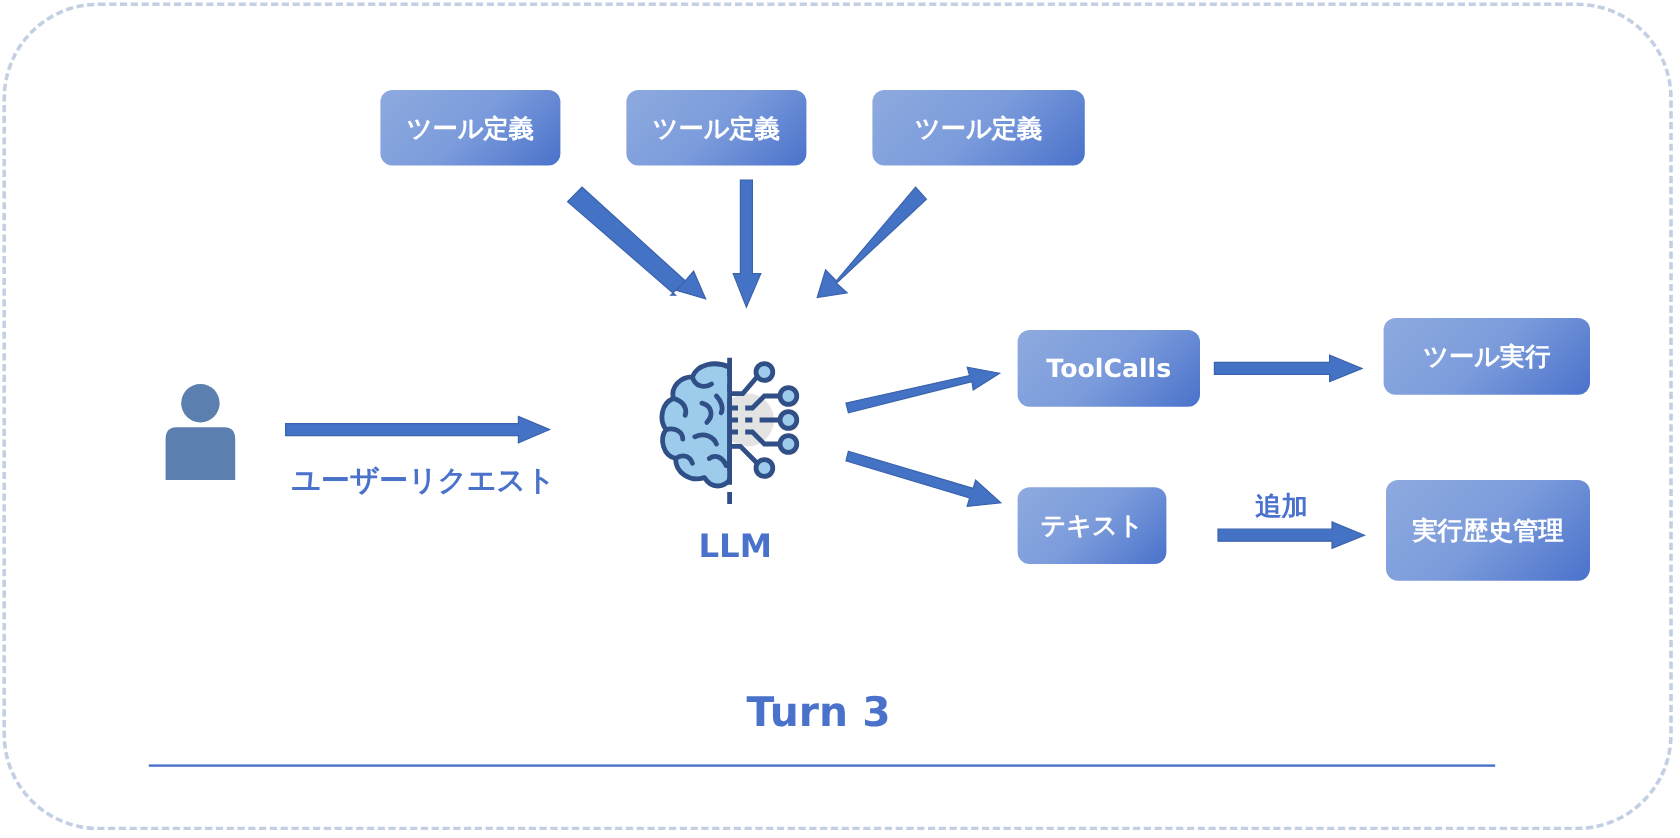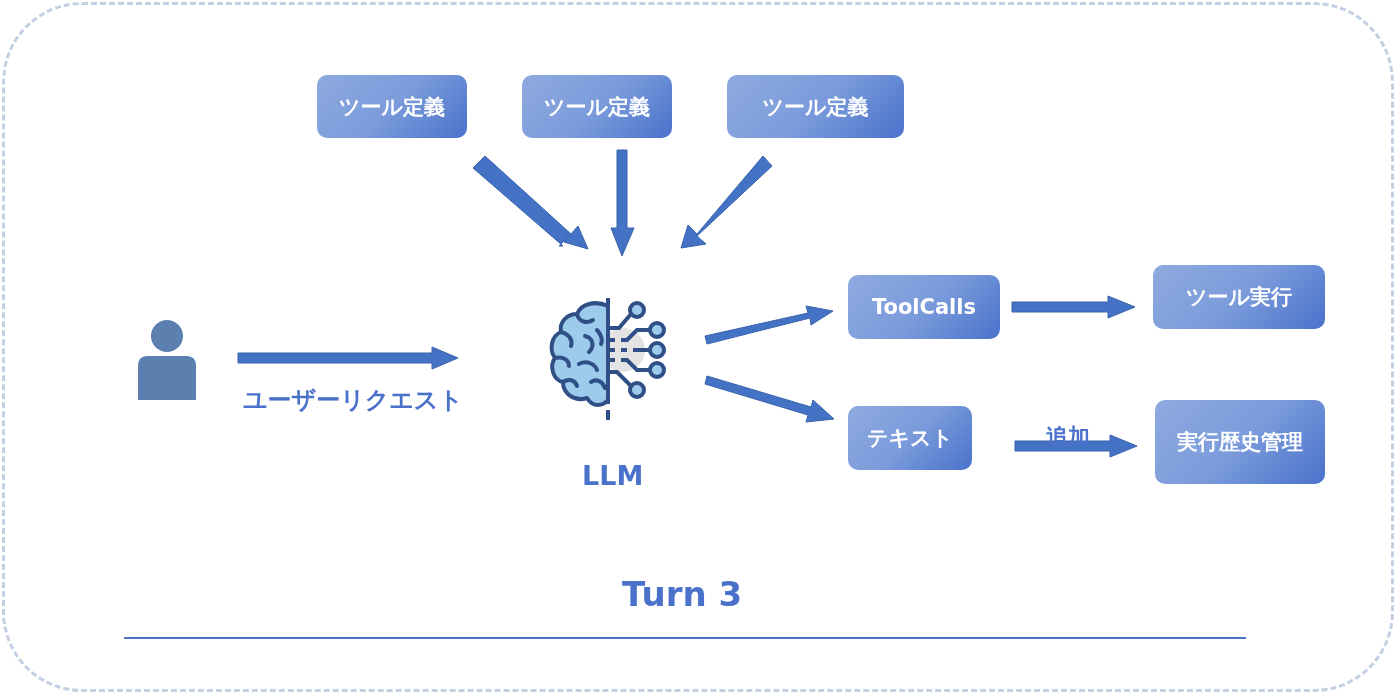--- a/index.html
+++ b/index.html
@@ -73,24 +73,24 @@
     <path d="M63 74 H72 L86 88"></path>
   </g>
   <g fill="#9ccbec" stroke="#2f4f86" stroke-width="4">
     <circle cx="92" cy="12" r="7"></circle>
     <circle cx="112" cy="32" r="7"></circle>
     <circle cx="112" cy="52" r="7"></circle>
     <circle cx="112" cy="72" r="7"></circle>
     <circle cx="92" cy="92" r="7"></circle>
   </g>
 </svg>
-<div class="label" style="left:582px;top:440px;font-size:27px;margin-top:20px;">LLM</div>
+<div class="label" style="left:582px;top:440px;font-size:27px;">LLM</div>
 
 <div class="box" style="left:848px;top:275px;width:152px;height:64px;text-align:right;">ToolCalls</div>
 <div class="box" style="left:848px;top:406px;width:124px;height:64px;">テキスト</div>
 
 <div class="box" style="left:1153px;top:265px;width:172px;height:64px;">ツール実行</div>
 <div class="box" style="left:1155px;top:400px;width:170px;height:84px;">実行歴史管理</div>
 
-<div class="label" style="left:1046px;top:407px;font-size:22px;margin-top:15px;">追加</div>
+<div class="label" style="left:1046px;top:407px;font-size:22px;">追加</div>
 
 <div class="label" style="left:622px;top:574px;font-size:34px;">Turn 3</div>
 <div class="divider"></div>
 
 </body></html>

